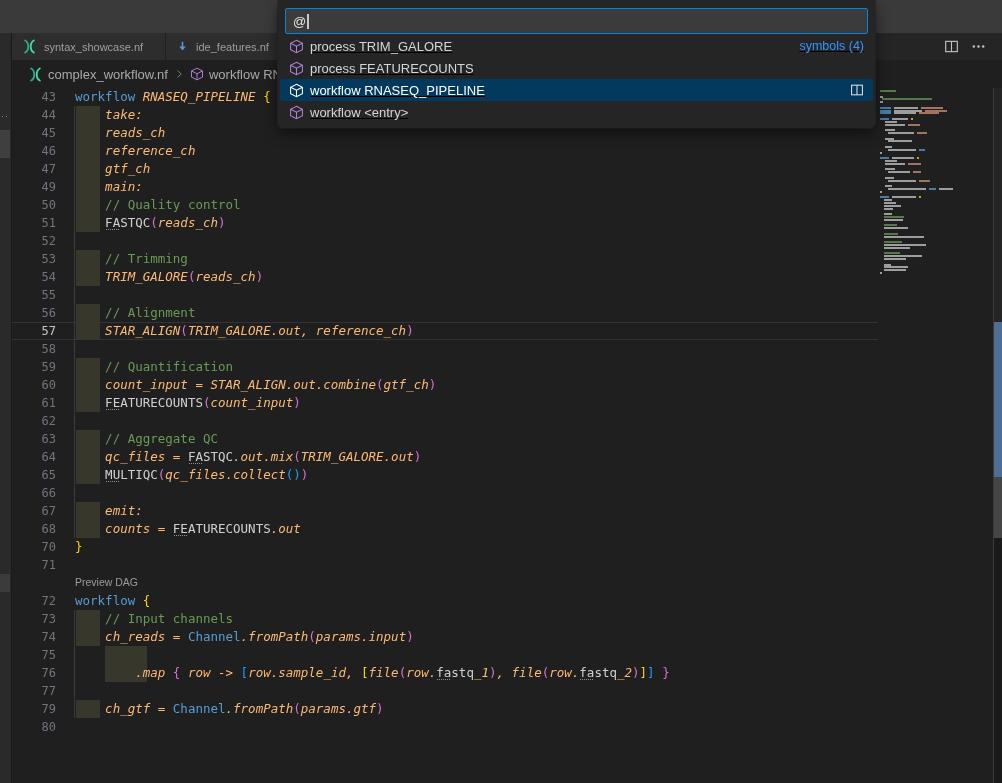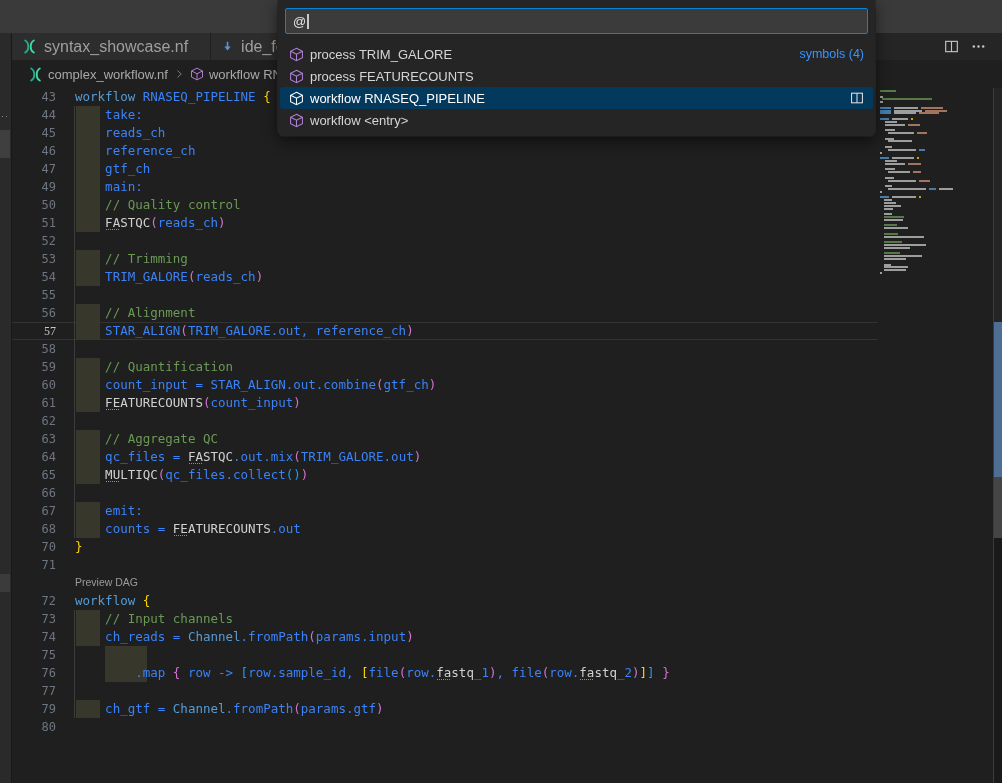--- a/index.html
+++ b/index.html
@@ -14,45 +14,45 @@
   .app { display:flex; height:750px; }
   .leftstrip { width:12px; background:#2a2a2a; border-right:1px solid #191919; position:relative; flex:none; }
   .ls-dots { position:absolute; top:78px; left:1px; color:#8f8f8f; font-size:9px; letter-spacing:1px; }
   .ls-box1 { position:absolute; top:97px; left:0; width:10px; height:28px; background:#3f3f3f; }
   .ls-box2 { position:absolute; top:541px; left:0; width:10px; height:18px; background:#3b3b3b; }
   .content { flex:1; position:relative; display:flex; flex-direction:column; }
 
   
   .tabbar { height:27px; background:#252526; display:flex; align-items:stretch; }
   .tab { display:flex; align-items:center; gap:7px; padding:0 22px 0 10px; background:#2d2d2e;
-    border-right:1px solid #1f1f1f; color:#9f9fa0; font-size:16px; white-space:nowrap; cursor:pointer; }
+    border-right:1px solid #1f1f1f; color:#9f9fa0; font-size:11px; white-space:nowrap; cursor:pointer; }
   .tab .ticon { display:flex; align-items:center; }
   .tab-actions { margin-left:auto; display:flex; align-items:center; gap:12px; padding-right:16px; color:#c5c5c5; }
   .tab-actions span { display:flex; cursor:pointer; }
 
   
   .breadcrumbs { height:28px; background:#1f1f1f; display:flex; align-items:center; gap:5px;
     padding-left:16px; color:#a9a9a9; font-size:13px; white-space:nowrap; }
   .bc-sep { color:#808080; display:flex; }
   .bc-cube { color:#b180d7; display:flex; }
 
   
   .editor { flex:1; position:relative; background:#1f1f1f; overflow:hidden; }
   .row { position:relative; height:18px; display:flex; width:866px; }
   .row.cur { box-shadow: inset 0 1px 0 #333333, inset 0 -1px 0 #333333; }
   .num { width:44px; flex:none; text-align:right; color:#6e7681; z-index:2;
     font:12px/18px "DejaVu Sans Mono", "Liberation Mono", monospace; }
-  .row.cur .num { color:#c6c6c6;font-family:Liberation Serif, serif; }
+  .row.cur .num { color:#c6c6c6; }
   .code { padding-left:19px; white-space:pre; z-index:2;
     font:12.5px/18px "DejaVu Sans Mono", "Liberation Mono", monospace; color:#d0d0d0; }
   .band { position:absolute; top:0; bottom:0; background:#37372b; z-index:0; }
   .guide { position:absolute; left:62px; top:0; bottom:0; width:1px; background:#3c3c3c; z-index:1; }
   .lensrow { height:18px; padding-left:63px; font:10.5px/17px "Liberation Sans", sans-serif;
     color:#9b9b9b; cursor:pointer; }
-  .tok-pl { color:#3b82f6; } .tok-kw { color:#569cd6; } .tok-cm { color:#6a9955; }
+  .tok-pl { color:#fdba74;font-style:italic; } .tok-kw { color:#569cd6; } .tok-cm { color:#6a9955; }
   .tok-y { color:#ffd700; } .tok-pk { color:#d670d2; } .tok-bl { color:#179fff; }
   .tok-hint { color:#d0d0d0; position:relative; }
   .tok-hint::after { content:""; position:absolute; left:1px; bottom:0; width:13px;
     border-bottom:1.6px dotted #8f8f8f; }
 
   
   .minimap { position:absolute; top:0; right:40px; width:84px; height:100%; z-index:3; }
   .mm-row { position:absolute; left:2px; height:2px; display:flex; }
   .mm-seg { height:2px; margin-right:3px; opacity:.75; flex:none; }
 
@@ -63,21 +63,21 @@
 
   
   .quickinput { position:absolute; left:278px; top:0; width:597px; background:#252526;
     border-radius:0 0 6px 6px; box-shadow:0 5px 14px rgba(0,0,0,.55), 0 0 0 1px #2f2f30;
     padding:8px 2px 5px; z-index:50; }
   .qi-input { margin:0 5px; height:26px; background:#3b3b3c; border:1px solid #0a82d8;
     border-radius:2px; display:flex; align-items:center; padding:0 7px;
     color:#e4e4e4; font-size:13px; }
   .caret { width:1.5px; height:15px; background:#c8c8c8; margin-left:1px; animation:blink 1s steps(1) infinite; }
   @keyframes blink { 50% { opacity:0; } }
-  .qi-list { margin-top:9px; }
+  .qi-list { margin-top:1px;text-decoration:underline; }
   .qi-row { height:22px; display:flex; align-items:center; gap:6px; padding:0 9px;
     color:#d5d5d5; font-size:13px; cursor:pointer; border-radius:3px; }
   .qi-row .cube { color:#b180d7; display:flex; flex:none; }
   .qi-row.sel { background:#04395e; color:#ffffff; }
   .qi-row.sel .cube { color:#ffffff; }
   .qi-badge { margin-left:auto; color:#3794ff; font-size:12.5px; }
   .qi-action { margin-left:auto; color:#e0e0e0; display:flex; cursor:pointer; }
 </style>
 </head>
 <body>

